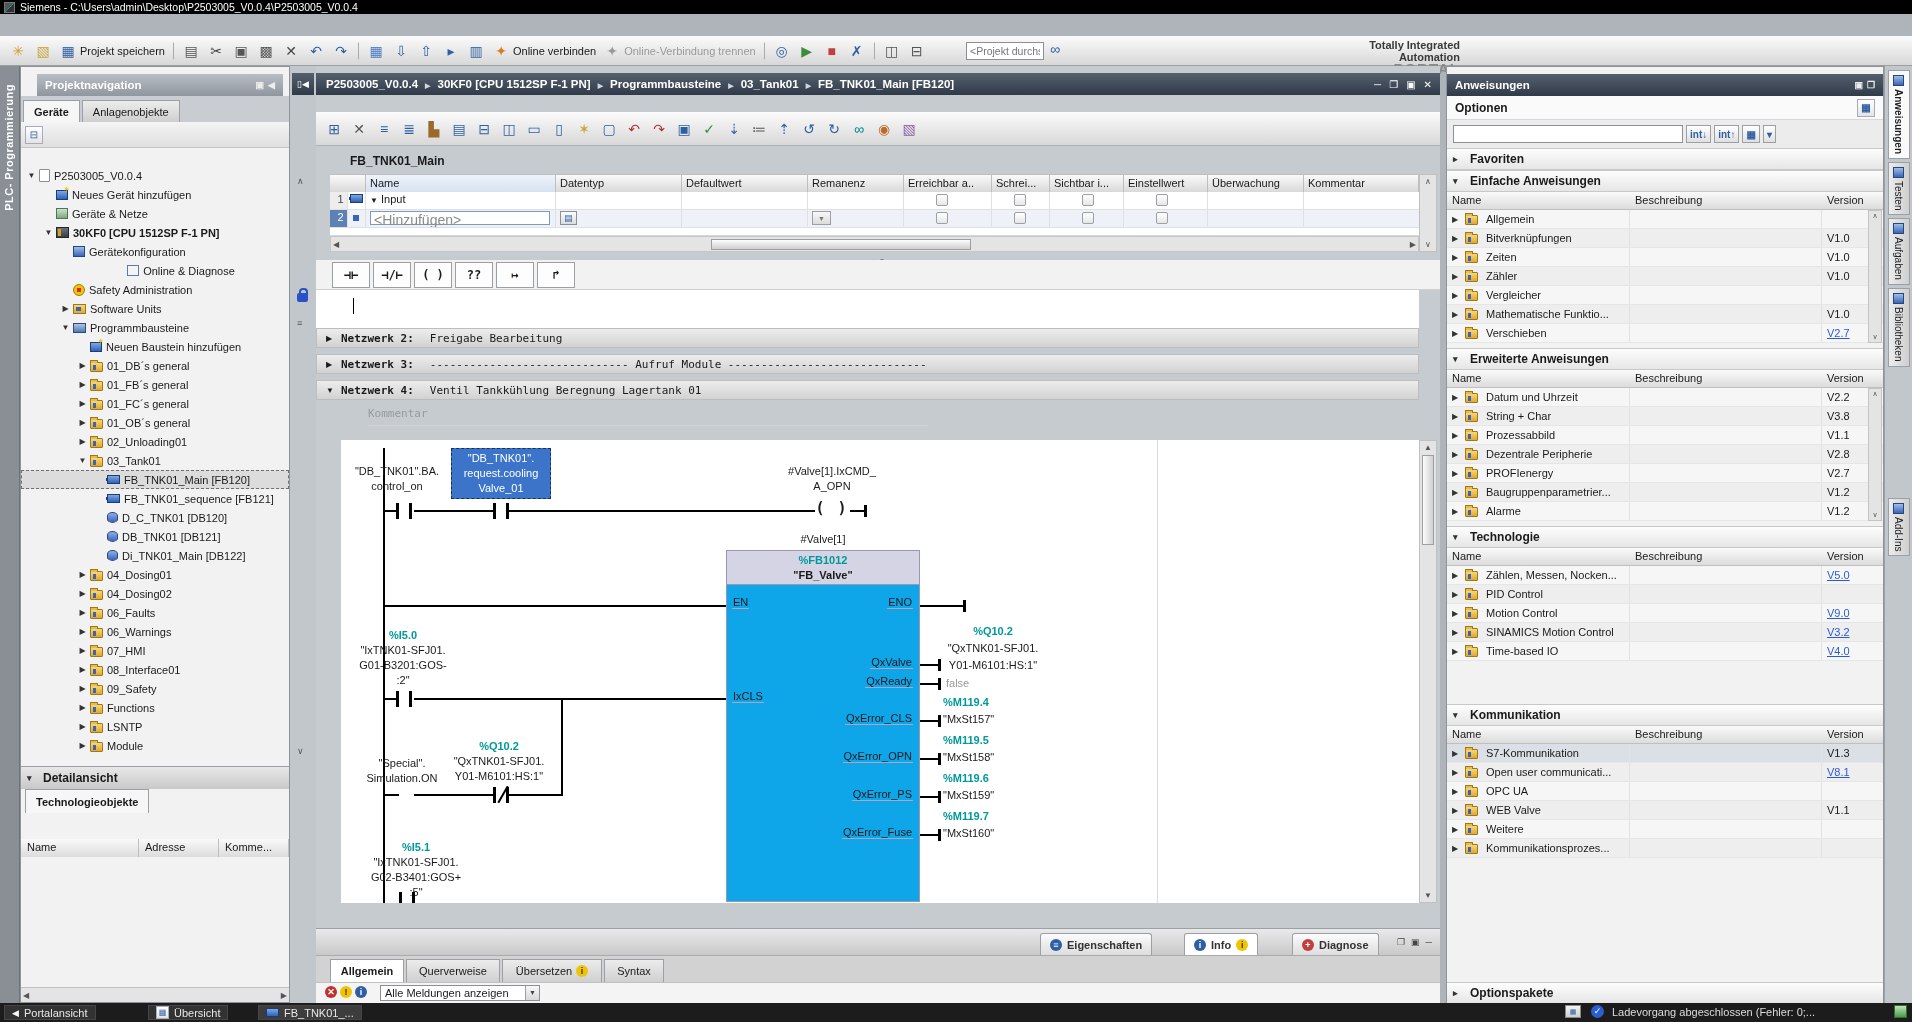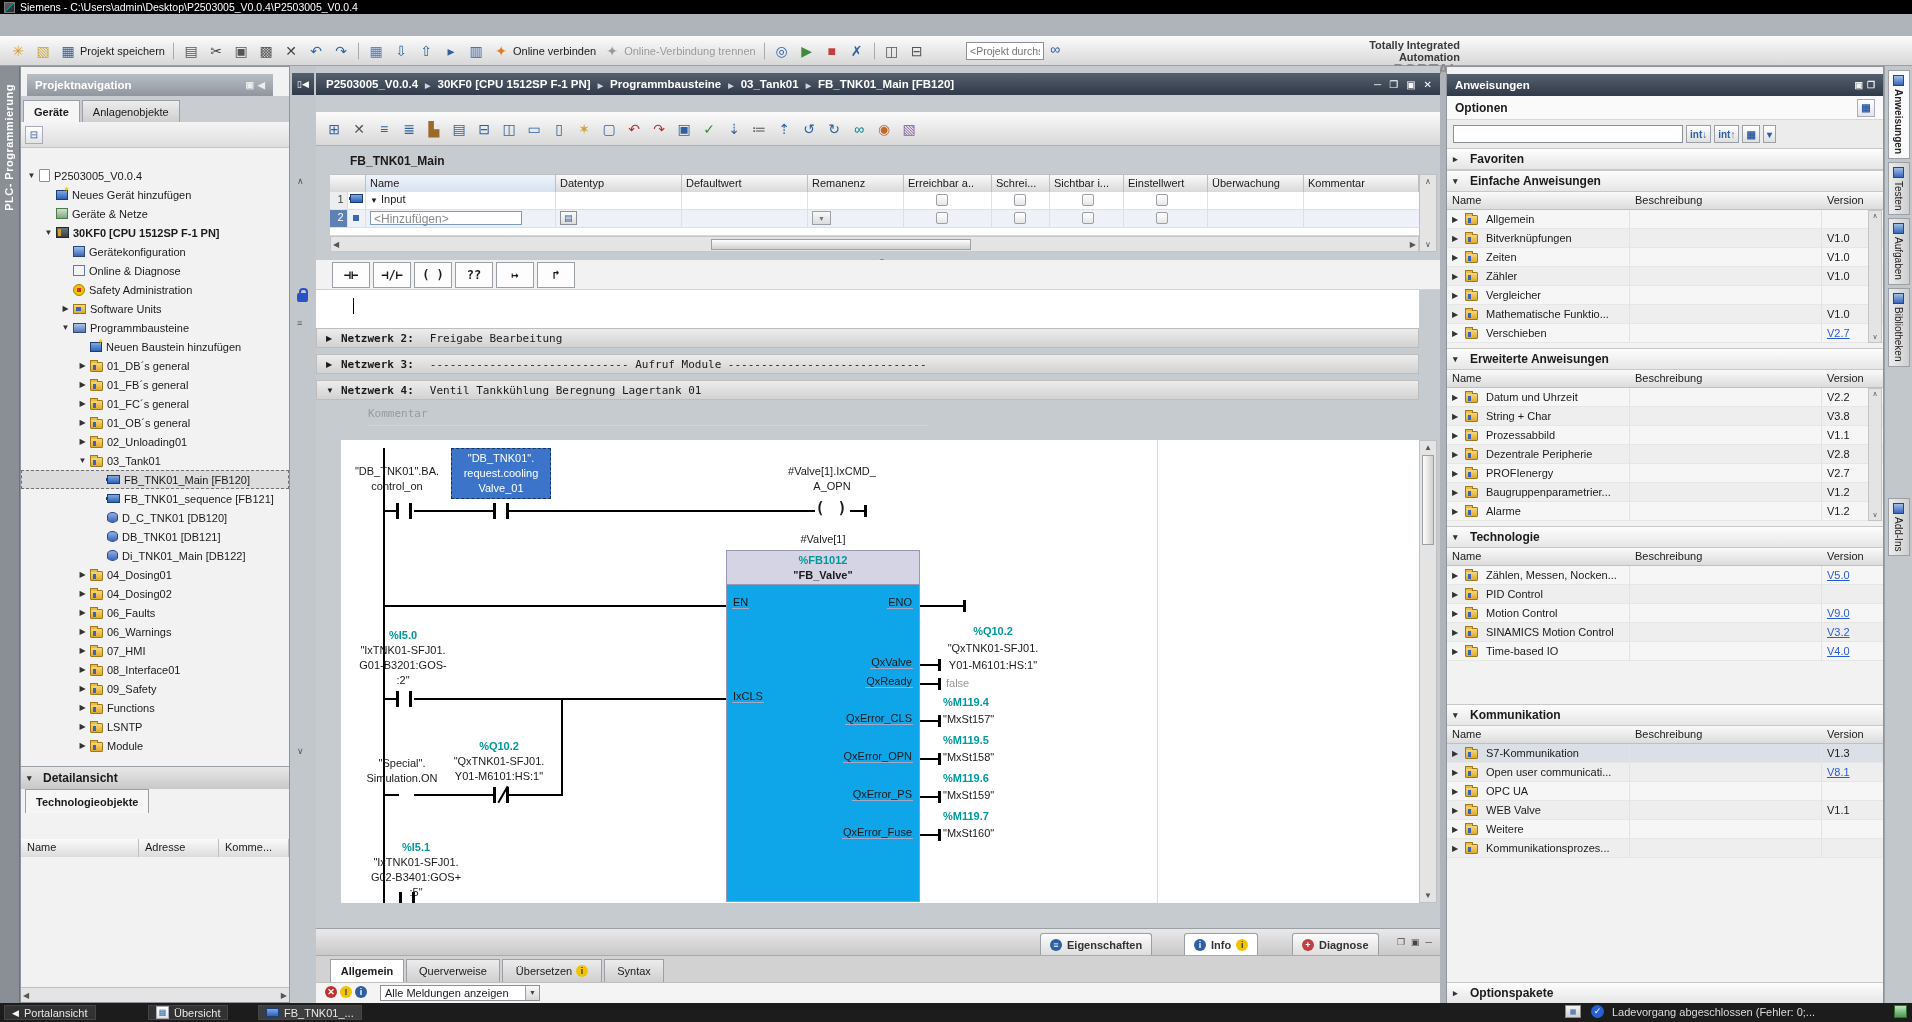--- a/index.html
+++ b/index.html
@@ -30,21 +30,21 @@
 
   
   .phead-dark{background:linear-gradient(#55606e,#303a48);color:#fff;font-weight:bold;font-size:11.5px;display:flex;align-items:center;padding:0 8px}
   .phead-gray{background:linear-gradient(#b9bec5,#8f969e);color:#fff;font-weight:bold;font-size:11.5px;display:flex;align-items:center;padding:0 8px}
   .phead-gray .hic,.phead-dark .hic{margin-left:auto;display:flex;gap:4px;font-size:9px;color:#eee}
   .tab{display:inline-flex;align-items:center;justify-content:center;border:1px solid #9aa0a6;border-bottom:none;background:linear-gradient(#ececec,#cfcfcf);font-size:11px;padding:0 10px}
   .tab.active{background:#f6f6f6;font-weight:bold}
 
   
   #nav{position:absolute;left:20px;top:66px;width:270px;height:937px;background:#f2f2f2;border:1px solid #8f949a}
-  #nav .phead-gray{position:absolute;left:6px;top:7px;width:246px;height:22px}
+  #nav .phead-gray{position:absolute;left:16px;top:7px;width:246px;height:22px}
   .nav-tabs{position:absolute;left:0;top:29px;width:268px;height:26px;background:#c9cdd2;display:flex;align-items:flex-end;padding-left:2px;gap:2px}
   .nav-tabs .tab{height:22px}
   .nav-tools{position:absolute;left:0;top:55px;width:268px;height:26px;background:linear-gradient(#f4f4f4,#dfdfdf);border-bottom:1px solid #c6c6c6;display:flex;align-items:center;padding:0 4px}
   .mini-btn{width:18px;height:18px;border:1px solid #aab;background:linear-gradient(#fff,#e4e4e4);font-size:10px;display:flex;align-items:center;justify-content:center;color:#2e5fa3}
   #tree{position:absolute;left:0;top:99px;width:268px;height:592px;overflow:hidden}
   .trow{height:19px;display:flex;align-items:center;white-space:nowrap}
   .tarrow{width:13px;font-size:8px;color:#333;text-align:center;flex:none}
   .tic{flex:none;margin:0 4px 0 1px}
   .tlabel{font-size:11px}
   .trow.bold .tlabel{font-weight:bold}
@@ -91,21 +91,21 @@
   .ed-title{position:absolute;left:34px;top:88px;font-size:12px;font-weight:bold}
   
   .ifh{position:absolute;left:14px;top:108px;width:1089px;height:18px;white-space:nowrap;font-size:11px}
   .ifh .c{display:inline-block;height:18px;border-right:1px solid #bfbfbf;border-top:1px solid #bfbfbf;background:linear-gradient(#fafafa,#d9d9d9);padding:2px 0 0 4px;vertical-align:top;overflow:hidden}
   .ifh .nc{background:linear-gradient(#eef3fa,#d6e2f2)}
   .ifr{position:absolute;left:14px;height:18px;white-space:nowrap;font-size:11px;background:#fff}
   .ifr .c{display:inline-block;height:18px;border-right:1px solid #e0e0e0;border-bottom:1px solid #e0e0e0;padding:1px 0 0 4px;vertical-align:top;overflow:hidden}
   .numc{background:#ededed!important;text-align:center;color:#444}
   .numc.selnum{background:#5e81b5!important;color:#fff}
   .cb{display:inline-block;width:12px;height:12px;border:1px solid #9aa0a6;background:linear-gradient(#fff,#e6e6e6);border-radius:2px;margin:1px 0 0 28px}
-  .addline{display:inline-block;width:152px;height:14px;border:1px solid #7a9ac0;background:#fff;color:#8a8a8a;padding:0 3px;font-size:12px}
+  .addline{display:inline-block;width:180px;height:14px;border:1px solid #7a9ac0;background:#fff;color:#8a8a8a;padding:0 3px;font-size:14px}
   .cellbtn{display:inline-block;width:17px;height:14px;border:1px solid #8a9096;background:linear-gradient(#fdfdfd,#dcdcdc);text-align:center;font-size:9px;color:#2e5fa3;line-height:13px}
   .dd{display:inline-block;width:19px;height:14px;border:1px solid #9aa0a6;background:linear-gradient(#f8f8f8,#dcdcdc);text-align:center;font-size:7px;color:#777;line-height:13px}
   .if-vscroll{position:absolute;left:1103px;top:108px;width:18px;height:78px;background:#e4e4e4;border:1px solid #c0c0c0;font-size:8px;color:#555;text-align:center}
   .if-hscroll{position:absolute;left:14px;top:170px;width:1089px;height:16px;background:#e4e4e4;border:1px solid #c6c6c6;font-size:8px;color:#555}
   .if-hscroll .lt{position:absolute;left:2px;top:3px}.if-hscroll .rt{position:absolute;right:2px;top:3px}
   .if-hscroll .thumb{position:absolute;left:380px;top:2px;width:260px;height:11px;background:linear-gradient(#fdfdfd,#cfcfcf);border:1px solid #9aa0a6}
   .splitbar{position:absolute;left:0;top:187px;width:1124px;height:7px;background:#c6cbd0;text-align:center}
   .splitbar span{display:inline-block;font-size:6px;color:#445;line-height:7px;margin:0 1px}
   
   .lad-toolbar{position:absolute;left:0;top:194px;width:1124px;height:30px;background:#f2f2f2;border-bottom:1px solid #d0d0d0;display:flex;align-items:center;padding-left:16px;gap:3px}
@@ -370,21 +370,21 @@
         <div class="trow bold" style="padding-left: 21px;">
           <span class="tarrow">▼</span>
           <span class="tic ic-plc"></span>
           <span class="tlabel">30KF0 [CPU 1512SP F-1 PN]</span>
         </div>
         <div class="trow" style="padding-left: 38px;">
           <span class="tarrow"></span>
           <span class="tic ic-cfg"></span>
           <span class="tlabel">Gerätekonfiguration</span>
         </div>
-        <div class="trow" style="padding-left: 38px;">
+        <div class="trow" style="padding-left: 38px; justify-content: center;">
           <span class="tarrow"></span>
           <span class="tic ic-diag"></span>
           <span class="tlabel">Online &amp; Diagnose</span>
         </div>
         <div class="trow" style="padding-left: 38px;">
           <span class="tarrow"></span>
           <span class="tic ic-safe"></span>
           <span class="tlabel">Safety Administration</span>
         </div>
         <div class="trow" style="padding-left: 38px;">

